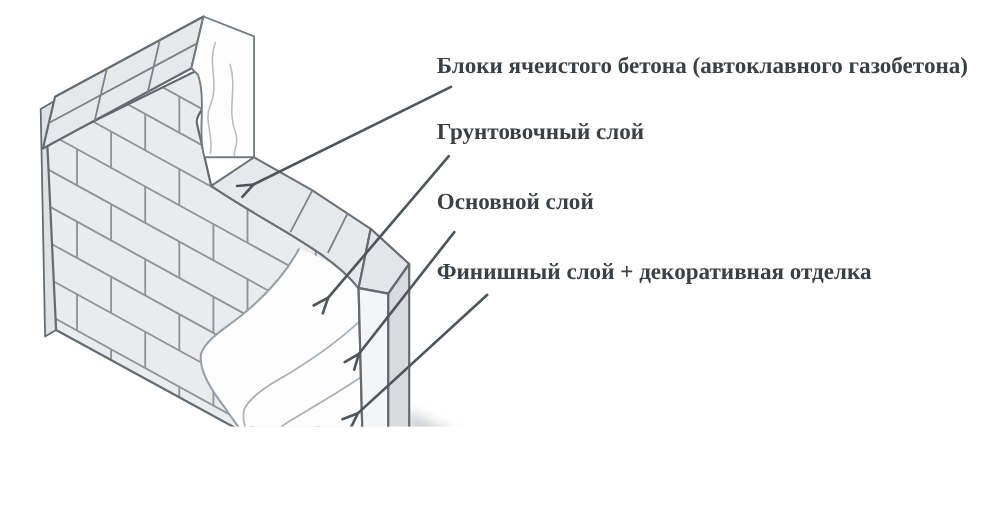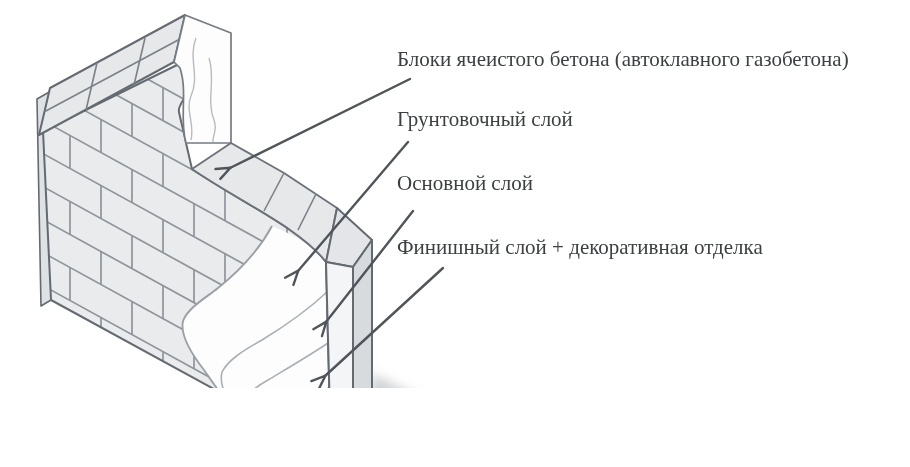--- a/index.html
+++ b/index.html
@@ -1,17 +1,17 @@
 <!DOCTYPE html>
 <html><head>
 <meta charset="utf-8">
 <style>
   html,body{margin:0;padding:0;background:#ffffff;}
   .stage{position:relative;width:910px;height:388px;background:#ffffff;overflow:hidden;
-         font-family:"Liberation Serif", serif;}
+         font-family:"Liberation Serif", serif;font-weight:bold;}
   svg{position:absolute;left:0;top:0;}
   text.callout{font-family:"Liberation Serif", serif;font-size:21px;fill:#3c4043;}
 </style>
 </head>
 <body>
 
 <div class="stage">
 <svg width="910" height="467" viewBox="0 0 910 467">
   <defs>
     <clipPath id="faceClip">

